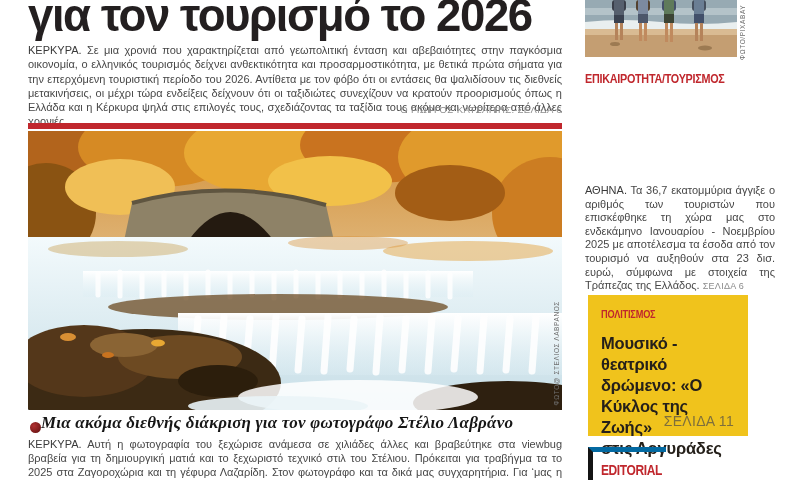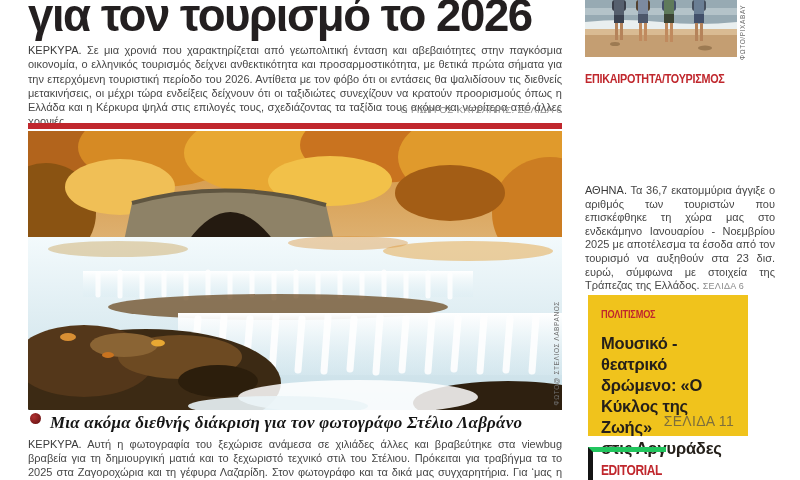--- a/index.html
+++ b/index.html
@@ -33,21 +33,21 @@
   .red-rule{position:absolute;left:28px;top:123px;width:534px;height:6px;background:var(--accent-red);}
 
   .main-photo{position:absolute;left:28px;top:131px;width:534px;height:279px;overflow:hidden;}
   .main-photo svg{display:block;width:100%;height:100%;}
   .vert-credit{
     position:absolute;writing-mode:vertical-rl;transform:rotate(180deg);
     font-size:6.5px;letter-spacing:.6px;color:#6f6f6f;white-space:nowrap;
   }
   .main-photo .vert-credit{right:2px;bottom:4px;}
 
-  .caption-row{position:absolute;left:30px;top:413px;width:532px;display:flex;align-items:flex-start;gap:9px;}
+  .caption-row{position:absolute;left:30px;top:413px;width:532px;display:flex;align-items:flex-end;}
   .caption-bullet{width:11px;height:11px;border-radius:50%;background:radial-gradient(circle at 35% 35%,#b03030,#5e0f0f);flex:0 0 auto;}
   .caption-text{
     font-family:"Liberation Serif",serif;font-style:italic;font-weight:700;
     font-size:17px;color:#161616;letter-spacing:.2px;white-space:nowrap;
   }
   .photo-story-body{
     position:absolute;left:28px;top:438px;width:534px;
     font-size:11px;line-height:13.8px;text-align:justify;color:var(--body-gray);
   }
 
@@ -81,21 +81,21 @@
     transform:scaleX(.92);transform-origin:left top;white-space:nowrap;
   }
   .culture-headline{
     margin-top:13px;font-size:16.5px;font-weight:700;line-height:21px;
     color:#25201a;letter-spacing:-.2px;white-space:pre-line;
   }
   .culture-page-ref{position:absolute;right:14px;bottom:7px;font-size:14px;letter-spacing:.3px;color:#7e6f3c;}
 
   .editorial{
     position:absolute;left:588px;top:447px;width:78px;height:33px;
-    border-top:5px solid #22c55e;border-left:5px solid #141414;
+    border-top:5px solid #0369a1;border-left:5px solid #141414;
   }
   .editorial-label{
     position:absolute;left:8px;top:9px;
     font-size:15px;font-weight:700;color:var(--accent-red);letter-spacing:-.5px;
     transform:scaleX(.8);transform-origin:left top;white-space:nowrap;
   }
 </style>
 </head>
 <body>
 

